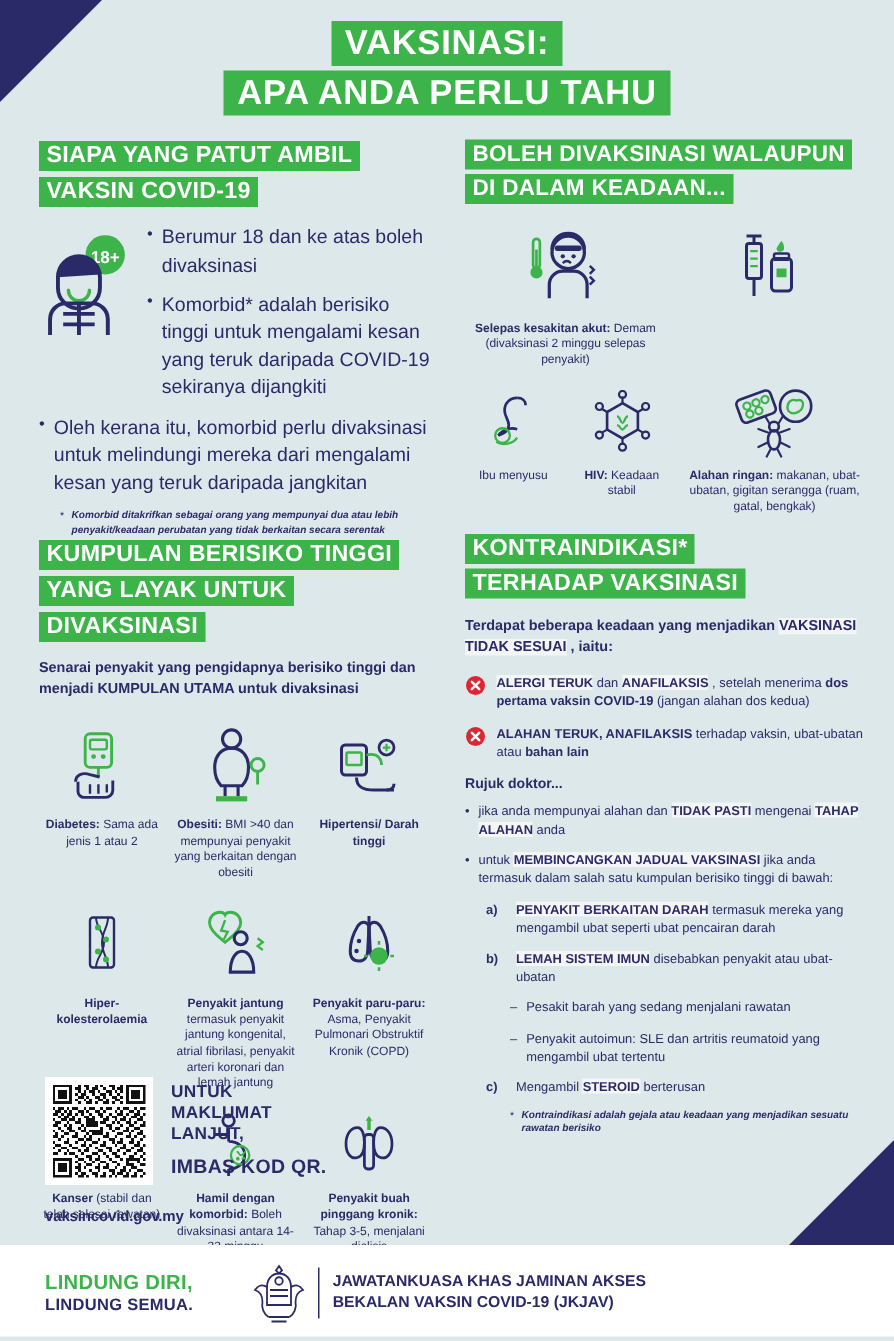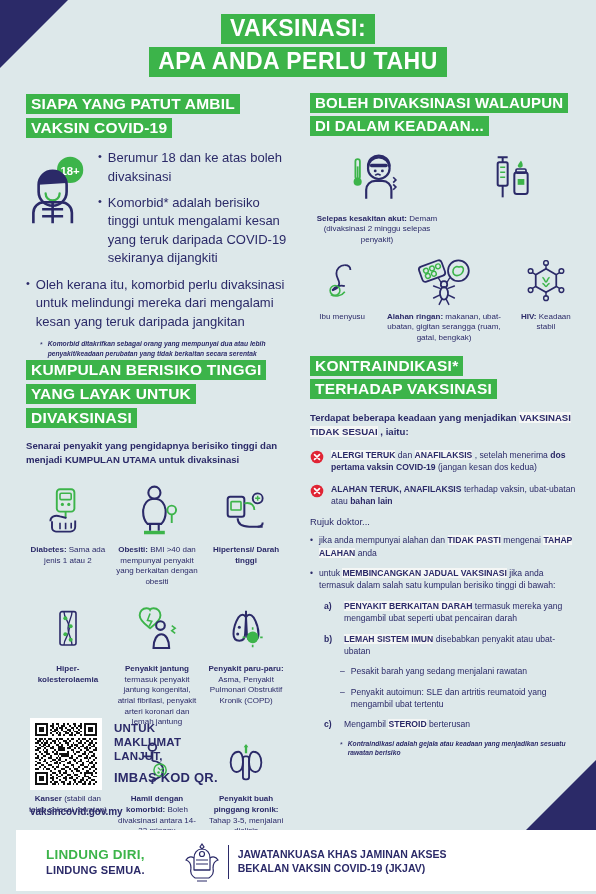--- a/index.html
+++ b/index.html
@@ -107,21 +107,21 @@
 
   .grid2 .icon-cell { width: 46%; }
 
   
   .xi-row { display: flex; gap: 7px; margin-bottom: 9px; }
   .x-icon { flex: 0 0 auto; padding-top: 1px; }
   .xi-txt { color: #2b2a68; font-size: 8.6px; line-height: 1.44; }
   .xi-txt b { font-weight: bold; }
   .hl { background: #f4f6f5; }
 
-  .rujuk { color: #2b2a68; font-size: 9.4px; font-weight: normal; margin: 4px 0 7px 0; }
+  .rujuk { color: #2b2a68; font-size: 9.4px; font-weight: bold; margin: 4px 0 7px 0; }
 
   .sub-row { display: flex; gap: 6px; margin-bottom: 8px; }
   .sub-mark { flex: 0 0 auto; color: #2b2a68; font-size: 8.6px; line-height: 1.44; }
   .sub-mark.letter { width: 14px; font-weight: bold; }
   .sub-txt { color: #2b2a68; font-size: 8.6px; line-height: 1.44; }
   .sub-txt b { font-weight: bold; }
   .indent1 { margin-left: 14px; }
   .indent2 { margin-left: 30px; }
 
   
@@ -140,21 +140,21 @@
     color: #2b2a68; font-weight: bold; font-size: 13px;
     letter-spacing: 0.2px; margin-top: 7px;
   }
   .qr-url {
     position: absolute; left: 30px; top: 806px;
     color: #2b2a68; font-weight: bold; font-size: 10px;
     letter-spacing: -0.1px;
   }
   
   .footer {
-    position: absolute; left: 16px; right: 0; bottom: 0;
+    position: absolute; left: 0; right: 0; bottom: 0;
     height: 64px; background: #ffffff;
     display: flex; align-items: center;
   }
   .footer-slogan { margin-left: 30px; line-height: 1.2; }
   .fs1 { color: #3cb44a; font-weight: bold; font-size: 13.5px; letter-spacing: 0.2px; }
   .fs2 { color: #2b2a68; font-weight: bold; font-size: 11px; letter-spacing: 0.2px; }
   .footer-org { display: flex; align-items: center; margin-left: 35px; }
   .emblem { width: 44px; height: 44px; }
   .div-bar { width: 1px; height: 34px; background: #2b2a68; margin: 0 9px 0 4px; }
   .org-txt { color: #2b2a68; font-weight: bold; font-size: 10.5px; line-height: 1.3; }
@@ -419,20 +419,40 @@
           <svg viewBox="0 0 60 60" width="42" height="42">
             <path d="M34 6c-7 0-12 5-12 12 0 6 4 9 4 14 0 6-5 8-10 10" fill="none" stroke="#2b2a68" stroke-width="2.6"></path>
             <path d="M34 6c5 0 8 3 8 7" fill="none" stroke="#2b2a68" stroke-width="2.6"></path>
             <path d="M16 42c4-6 12-8 18-6" fill="none" stroke="#2b2a68" stroke-width="2.6"></path>
             <circle cx="20" cy="42" r="7" fill="none" stroke="#3cb44a" stroke-width="2.2"></circle>
             <path d="M14 48c6 4 16 2 20-4" fill="none" stroke="#3cb44a" stroke-width="2.2"></path>
           </svg>
         </div>
         <div class="icon-cap">
           <span>Ibu menyusu</span>
+        </div>
+      </div>
+      <div class="icon-cell" style="width:24%">
+        <div class="icon-art sm">
+          <svg viewBox="0 0 60 60" width="44" height="44">
+            <path d="M30 12l14 8v16l-14 8-14-8V20z" fill="none" stroke="#2b2a68" stroke-width="2.4"></path>
+            <path d="M25 24c3 0 3 6 5 6s2-6 5-6M25 32c3 0 3 4 5 4s2-4 5-4" fill="none" stroke="#3cb44a" stroke-width="2"></path>
+            <g stroke="#2b2a68" stroke-width="2" fill="none">
+              <path d="M30 12V6M16 20l-5-3M44 20l5-3M16 36l-5 3M44 36l5 3M30 44v6"></path>
+              <circle cx="30" cy="4" r="3.2"></circle>
+                <circle cx="9" cy="15" r="3.2"></circle>
+                <circle cx="51" cy="15" r="3.2"></circle>
+              <circle cx="9" cy="41" r="3.2"></circle>
+                <circle cx="51" cy="41" r="3.2"></circle>
+                <circle cx="30" cy="52" r="3.2"></circle>
+            </g>
+          </svg>
+        </div>
+        <div class="icon-cap">
+          <b>HIV:</b><span> Keadaan stabil</span>
         </div>
       </div>
       <div class="icon-cell" style="width:46%">
         <div class="icon-art sm">
           <svg viewBox="0 0 80 60" width="64" height="48">
             <g transform="rotate(-20 26 16)">
               <rect x="10" y="6" width="30" height="20" rx="4" fill="none" stroke="#2b2a68" stroke-width="2.2"></rect>
               <circle cx="18" cy="13" r="3" fill="none" stroke="#3cb44a" stroke-width="1.8"></circle>
               <circle cx="26" cy="13" r="3" fill="none" stroke="#3cb44a" stroke-width="1.8"></circle>
               <circle cx="34" cy="13" r="3" fill="none" stroke="#3cb44a" stroke-width="1.8"></circle>
@@ -443,60 +463,40 @@
             <path d="M52 20c-2-4 0-8 3-9 2-1 3 1 5 0 3-1 5 2 4 5-1 4-5 6-8 6-2 0-3-1-4-2z" fill="none" stroke="#3cb44a" stroke-width="2"></path>
             <ellipse cx="40" cy="44" rx="5" ry="8" fill="none" stroke="#2b2a68" stroke-width="2.2"></ellipse>
             <circle cx="40" cy="33" r="4" fill="none" stroke="#2b2a68" stroke-width="2.2"></circle>
             <path d="M36 30l-3-5M44 30l3-5M35 38l-8-3M45 38l8-3M35 46l-8 4M45 46l8 4M37 52l-3 6M43 52l3 6" stroke="#2b2a68" stroke-width="1.8" stroke-linecap="round"></path>
           </svg>
         </div>
         <div class="icon-cap">
           <b>Alahan ringan:</b><span> makanan, ubat-ubatan, gigitan serangga (ruam, gatal, bengkak)</span>
         </div>
       </div>
-      <div class="icon-cell" style="width:24%">
-        <div class="icon-art sm">
-          <svg viewBox="0 0 60 60" width="44" height="44">
-            <path d="M30 12l14 8v16l-14 8-14-8V20z" fill="none" stroke="#2b2a68" stroke-width="2.4"></path>
-            <path d="M25 24c3 0 3 6 5 6s2-6 5-6M25 32c3 0 3 4 5 4s2-4 5-4" fill="none" stroke="#3cb44a" stroke-width="2"></path>
-            <g stroke="#2b2a68" stroke-width="2" fill="none">
-              <path d="M30 12V6M16 20l-5-3M44 20l5-3M16 36l-5 3M44 36l5 3M30 44v6"></path>
-              <circle cx="30" cy="4" r="3.2"></circle>
-                <circle cx="9" cy="15" r="3.2"></circle>
-                <circle cx="51" cy="15" r="3.2"></circle>
-              <circle cx="9" cy="41" r="3.2"></circle>
-                <circle cx="51" cy="41" r="3.2"></circle>
-                <circle cx="30" cy="52" r="3.2"></circle>
-            </g>
-          </svg>
-        </div>
-        <div class="icon-cap">
-          <b>HIV:</b><span> Keadaan stabil</span>
-        </div>
-      </div>
     </div>
 
     <div class="sec-head" style="margin-top:10px">
       <span>KONTRAINDIKASI*</span><br>
       <span>TERHADAP VAKSINASI</span>
     </div>
 
     <div class="lead-text" style="margin-bottom:10px">
       <span>Terdapat beberapa keadaan yang menjadikan </span><span class="hl">VAKSINASI TIDAK SESUAI</span><span> , iaitu:</span>
     </div>
 
     <div class="xi-row">
       <span class="x-icon">
         <svg width="14" height="14" viewBox="0 0 20 20">
             <circle cx="10" cy="10" r="9" fill="#e02434"></circle>
             <path d="M6.5 6.5l7 7M13.5 6.5l-7 7" stroke="#fff" stroke-width="2.4" stroke-linecap="round"></path>
           </svg>
       </span>
       <span class="xi-txt">
-        <b class="hl">ALERGI TERUK</b><span> dan </span><b class="hl">ANAFILAKSIS</b><span> , setelah menerima </span><b>dos pertama vaksin COVID-19</b><span> (jangan kesan dos kedua)</span>
+        <b class="hl">ALERGI TERUK</b><span> dan </span><b class="hl">ANAFILAKSIS</b><span> , setelah menerima </span><b>dos pertama vaksin COVID-19</b><span> (jangan alahan dos kedua)</span>
       </span>
     </div>
 
     <div class="xi-row">
       <span class="x-icon">
         <svg width="14" height="14" viewBox="0 0 20 20">
             <circle cx="10" cy="10" r="9" fill="#e02434"></circle>
             <path d="M6.5 6.5l7 7M13.5 6.5l-7 7" stroke="#fff" stroke-width="2.4" stroke-linecap="round"></path>
           </svg>
       </span>

